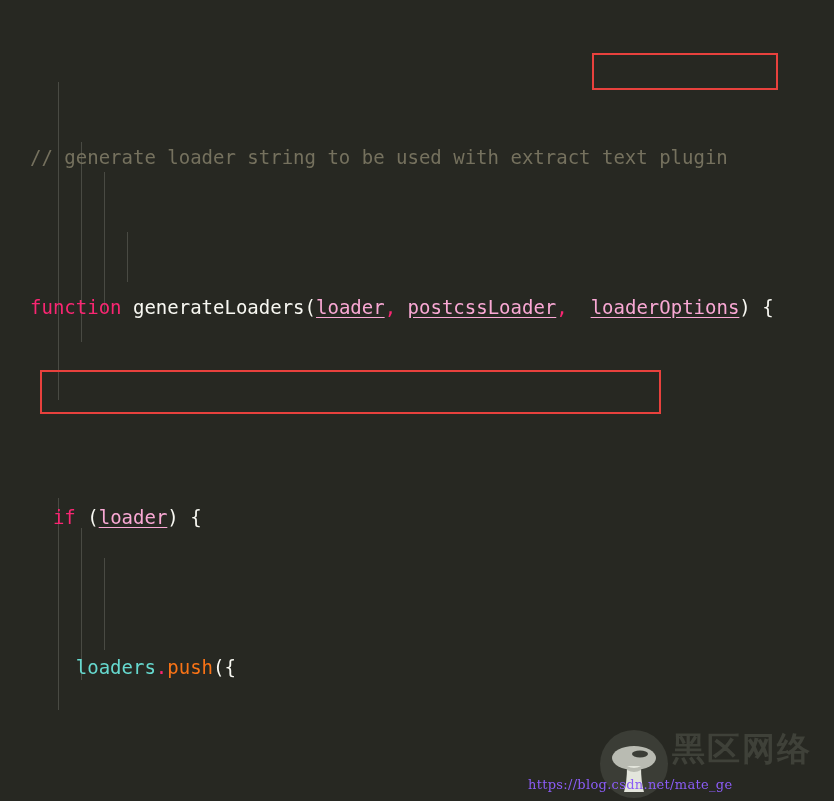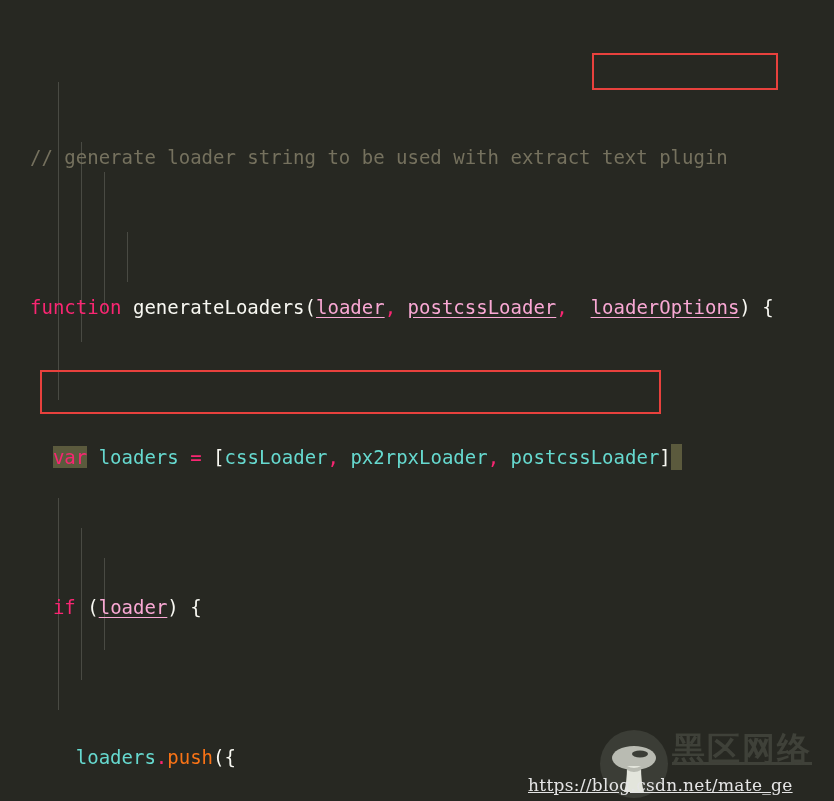--- a/index.html
+++ b/index.html
@@ -81,46 +81,44 @@
     top: 726px;
     width: 314px;
     height: 75px;
     pointer-events: none;
   }
   #wm-url {
     position: absolute;
     left: 8px;
     top: 44px;
     font-family: "DejaVu Serif", "Liberation Serif", serif;
-    font-size: 17px;
-    color: #e5e5e5;
+    font-size: 13px;
+    color: #8b5cf6;
     letter-spacing: .3px;
     white-space: nowrap;
-    text-decoration: underline;
   }
   #wm-logo {
     position: absolute;
     left: 80px;
     top: 4px;
     width: 68px;
     height: 68px;
     border-radius: 50%;
     background: #3b3d36;
   }
   #wm-cn {
     position: absolute;
     left: 152px;
     top: 8px;
     font-family: "DejaVu Sans", "Liberation Sans", sans-serif;
     font-size: 33px;
     font-weight: bold;
     color: #3f4139;
     letter-spacing: 2px;
     white-space: nowrap;
-    text-decoration: underline;
   }
 </style>
 </head>
 <body>
 
 <div id="screen">
 
   <div class="guide" style="left:58px;  top:82px;  height:318px;"></div>
   <div class="guide" style="left:58px;  top:498px; height:212px;"></div>
   <div class="guide" style="left:81px;  top:142px; height:200px;"></div>
@@ -131,21 +129,20 @@
 
   <div id="code">
 
     
     <div class="line"><span class="cmt">// generate loader string to be used with extract text plugin</span></div>
 
     
     <div class="line"><span class="kw">function</span> <span class="fn">generateLoaders</span><span class="punc">(</span><span class="param">loader</span><span class="op">,</span> <span class="param">postcssLoader</span><span class="op">,</span>  <span class="param">loaderOptions</span><span class="punc">)</span> <span class="punc">{</span></div>
 
     
-    <div class="line">  <span class="sel">var</span> <span class="var">loaders</span> <span class="op">=</span> <span class="punc">[</span><span class="var">cssLoader</span><span class="op">,</span> <span class="var">px2rpxLoader</span><span class="op">,</span> <span class="var">postcssLoader</span><span class="punc">]</span><span class="cursor"></span></div>
 
     
     <div class="line">  <span class="kw">if</span> <span class="punc">(</span><span class="param">loader</span><span class="punc">)</span> <span class="punc">{</span></div>
 
     
     <div class="line">    <span class="var">loaders</span><span class="op">.</span><span class="meth">push</span><span class="punc">({</span></div>
 
     
     
 

